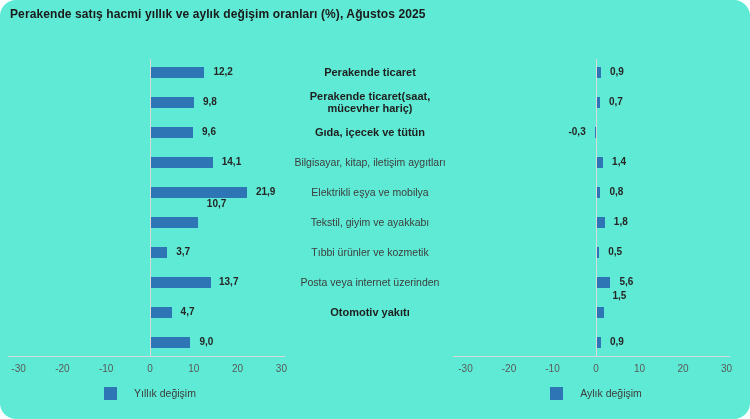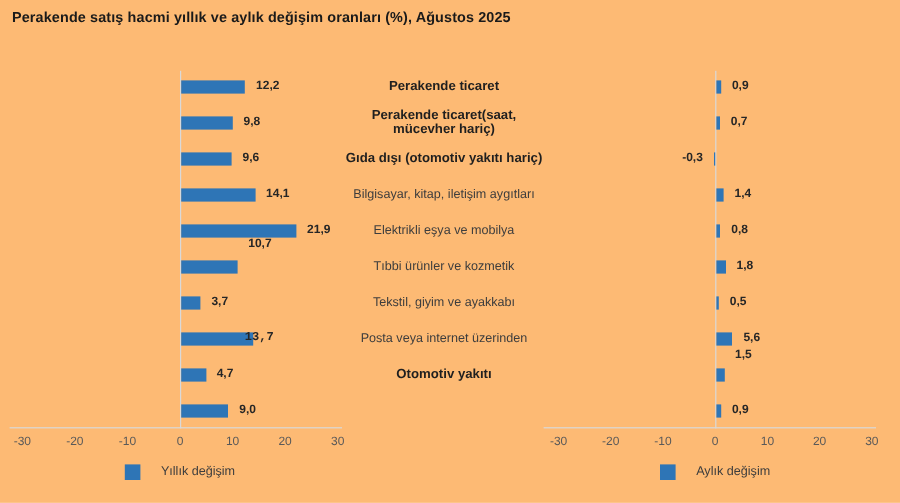--- a/index.html
+++ b/index.html
@@ -1,21 +1,21 @@
 <!DOCTYPE html>
 <html><head>
 <meta charset="utf-8">
 <style>
   * { box-sizing: border-box; }
   html, body { margin: 0; padding: 0; }
   body {
     width: 750px; height: 419px; background: #ffffff;
     font-family: "Liberation Sans", sans-serif;
   }
-  .canvas { position: relative; width: 750px; height: 419px; background: #fdba74; overflow: hidden; }
+  .canvas { position: relative; width: 750px; height: 419px; background: #5eead4; overflow: hidden; border-radius: 16px; }
   .title {
     position: absolute; left: 10px; top: 7px;
     font-size: 12px; font-weight: bold; color: #1a1a1a; letter-spacing: 0.1px;
     white-space: nowrap;
   }
   .plot { position: absolute; top: 57px; height: 300px; }
   #plot-annual  { left: 8px;   width: 277px; }
   #plot-monthly { left: 453px; width: 277px; }
   .axis-line { position: absolute; left: 0; right: 0; bottom: 0; height: 1px; background: #d9d9d9; }
   .zero-line { position: absolute; top: 2px; bottom: 0; width: 1px; background: #d9d9d9; }
@@ -64,34 +64,34 @@
       <div class="val" style="top: 60px; color: rgb(38, 38, 38); left: 194.048px;">9,6</div>
       <div class="bar" style="background: rgb(46, 117, 182); width: 61.758px; top: 99.5px; left: 143px;"></div>
       <div class="val" style="top: 90px; color: rgb(38, 38, 38); left: 213.758px;">14,1</div>
       <div class="bar" style="background: rgb(46, 117, 182); width: 95.922px; top: 129.5px; left: 143px;"></div>
       <div class="val" style="top: 120px; color: rgb(38, 38, 38); left: 247.922px;">21,9</div>
       <div class="bar" style="background: rgb(46, 117, 182); width: 46.866px; top: 159.5px; left: 143px;"></div>
       <div class="val" style="top: 132px; color: rgb(38, 38, 38); left: 198.866px;">10,7</div>
       <div class="bar" style="background: rgb(46, 117, 182); width: 16.206px; top: 189.5px; left: 143px;"></div>
       <div class="val" style="top: 180px; color: rgb(38, 38, 38); left: 168.206px;">3,7</div>
       <div class="bar" style="background: rgb(46, 117, 182); width: 60.006px; top: 219.5px; left: 143px;"></div>
-      <div class="val" style="top: 210px; color: rgb(38, 38, 38); left: 196px; font-family: Liberation Mono, monospace;">13,7</div>
+      <div class="val" style="top: 210px; color: rgb(38, 38, 38); left: 211px;">13,7</div>
       <div class="bar" style="background: rgb(46, 117, 182); width: 20.586px; top: 249.5px; left: 143px;"></div>
       <div class="val" style="top: 240px; color: rgb(38, 38, 38); left: 172.586px;">4,7</div>
       <div class="bar" style="background: rgb(46, 117, 182); width: 39.42px; top: 279.5px; left: 143px;"></div>
       <div class="val" style="top: 270px; color: rgb(38, 38, 38); left: 191.42px;">9,0</div>
     </div>
   <div class="cats" id="cats">
       <div class="cat bold">Perakende ticaret</div>
       <div class="cat bold">Perakende ticaret(saat, mücevher hariç)</div>
-      <div class="cat bold">Gıda dışı (otomotiv yakıtı hariç)</div>
+      <div class="cat bold">Gıda, içecek ve tütün</div>
       <div class="cat">Bilgisayar, kitap, iletişim aygıtları</div>
       <div class="cat">Elektrikli eşya ve mobilya</div>
+      <div class="cat">Tekstil, giyim ve ayakkabı</div>
       <div class="cat">Tıbbi ürünler ve kozmetik</div>
-      <div class="cat">Tekstil, giyim ve ayakkabı</div>
       <div class="cat">Posta veya internet üzerinden</div>
       <div class="cat bold">Otomotiv yakıtı</div>
     </div>
   <div class="plot" id="plot-monthly">
       <div class="zero-line" style="left: 143px; background: rgb(217, 217, 217);"></div>
       <div class="axis-line" style="background: rgb(217, 217, 217);"></div>
       <div class="tick" style="left: 12.5px; color: rgb(89, 89, 89);">-30</div>
       <div class="tick" style="left: 56px; color: rgb(89, 89, 89);">-20</div>
       <div class="tick" style="left: 99.5px; color: rgb(89, 89, 89);">-10</div>
       <div class="tick" style="left: 143px; color: rgb(89, 89, 89);">0</div>

